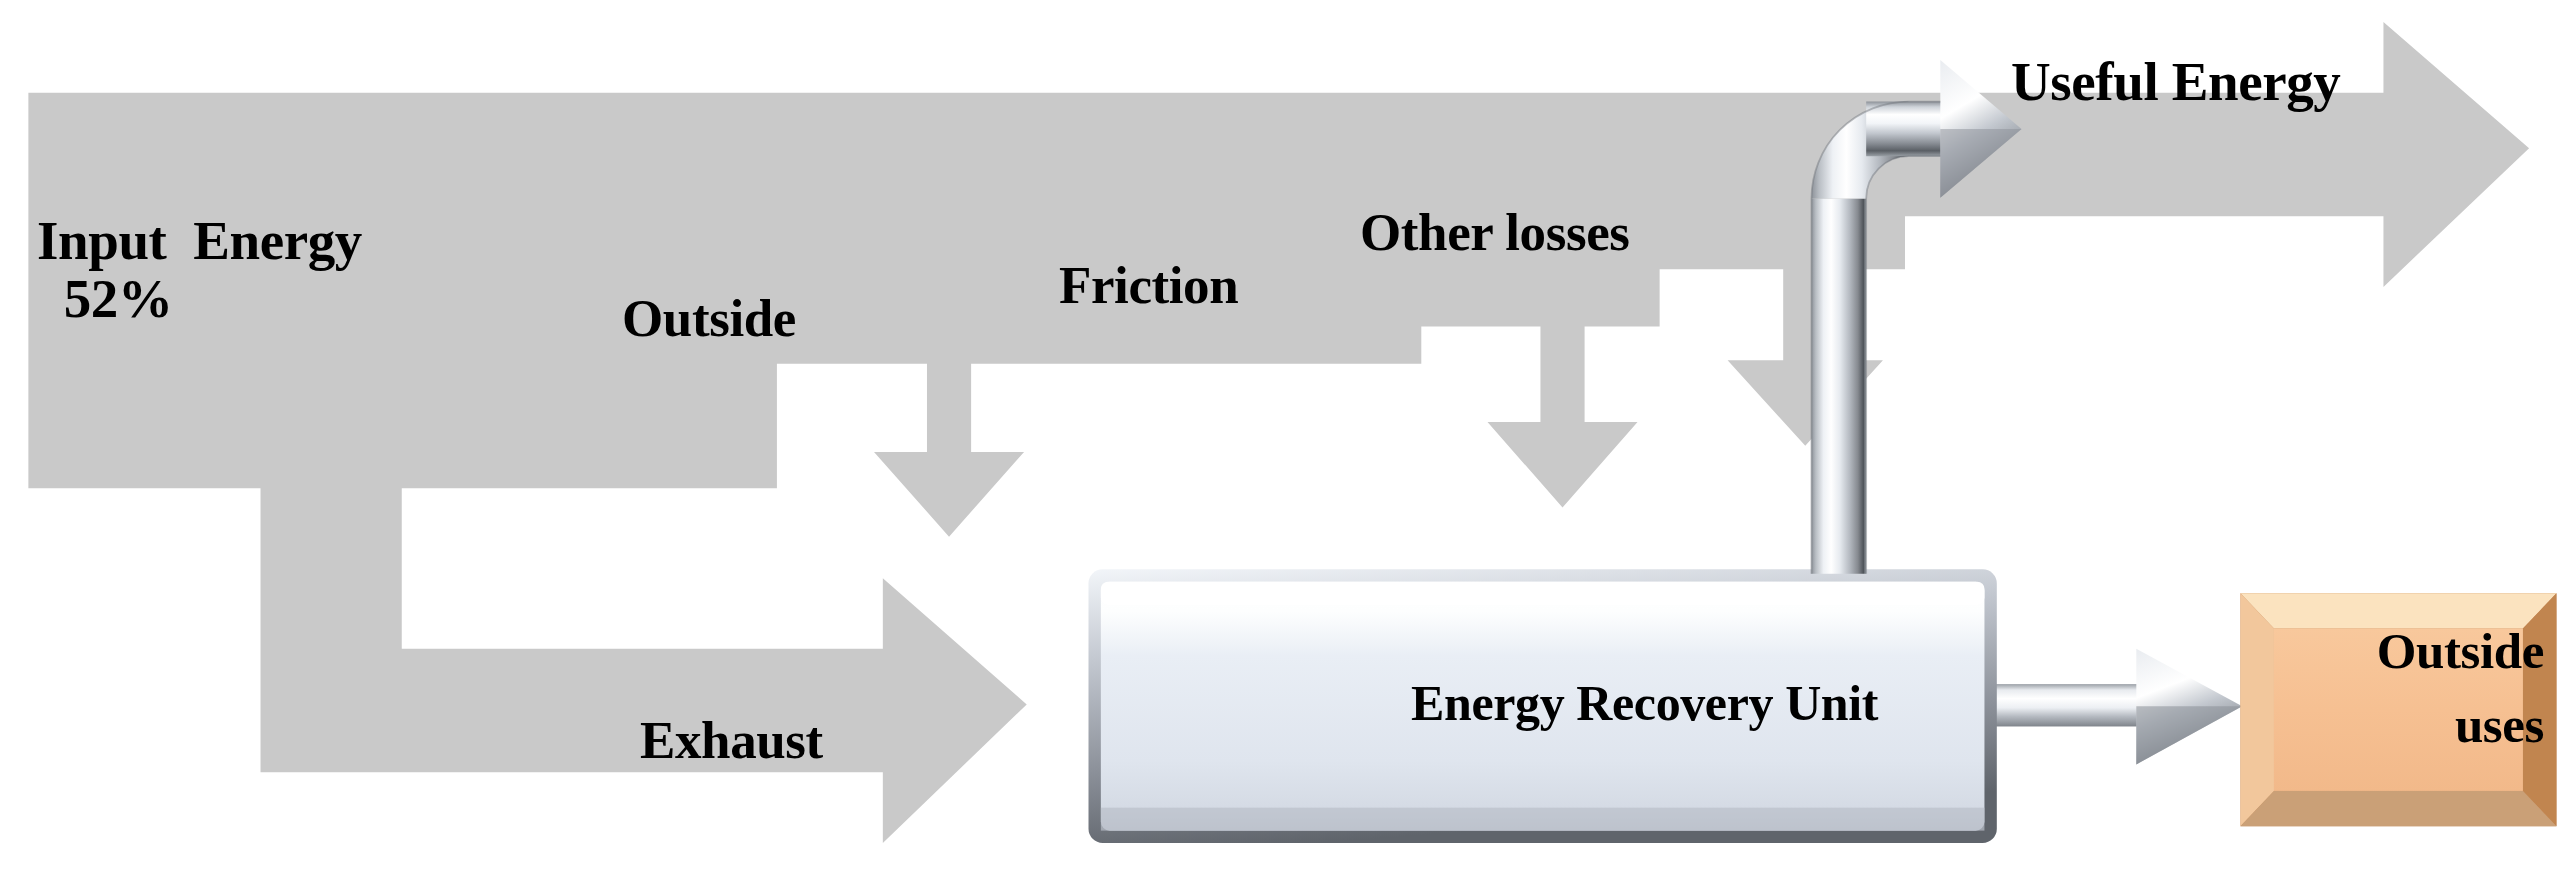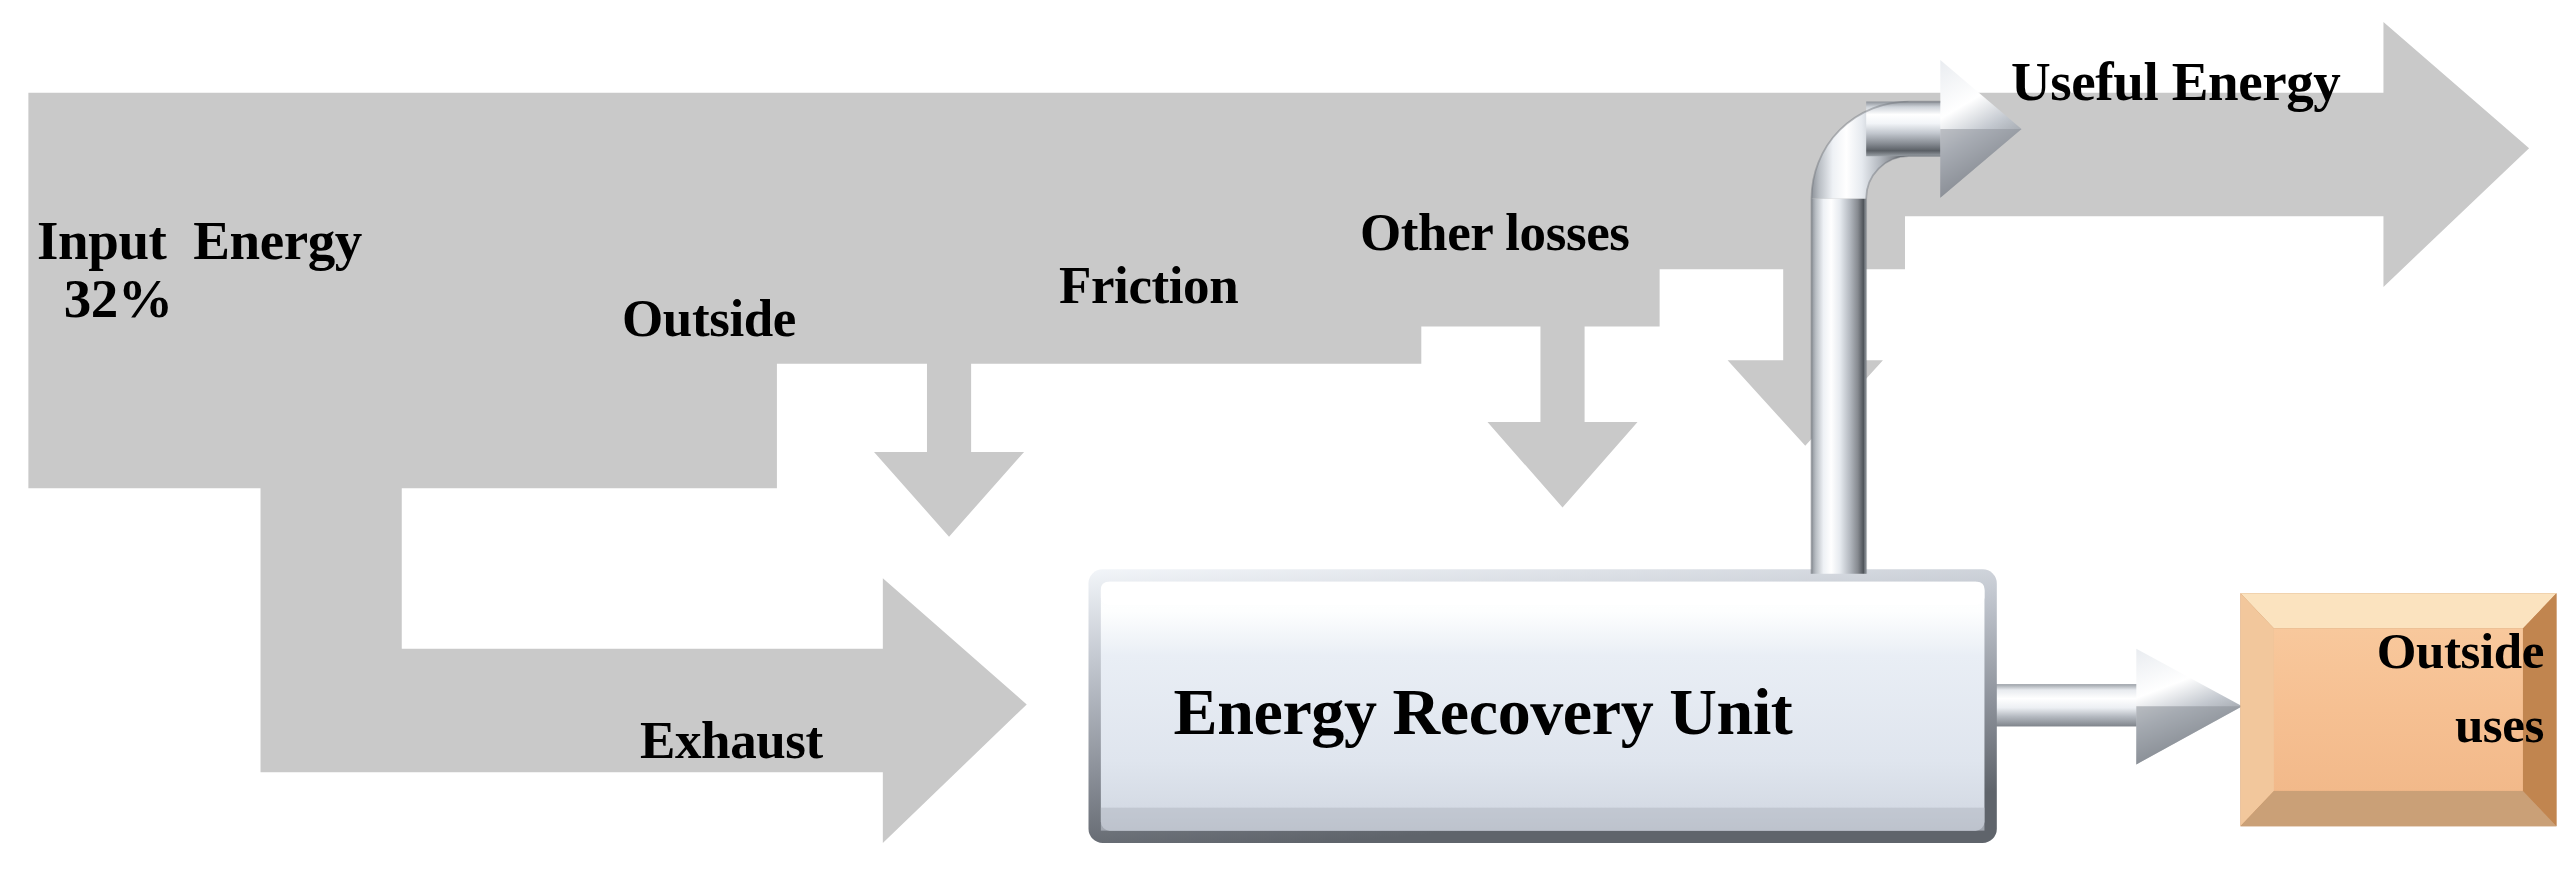--- a/index.html
+++ b/index.html
@@ -19,21 +19,21 @@
     white-space:pre;
     line-height:1.05;
     letter-spacing:-0.4px;
   }
   #lbl-input       { left:37px;  top:212px; font-size:55px; }
   #lbl-coolant     { left:622px; top:291px; font-size:53px; }
   #lbl-friction    { left:1049px;top:258px; font-size:53px;margin-left:10px; }
   #lbl-other       { left:1360px;top:205px; font-size:53px; }
   #lbl-exhaust     { left:640px; top:713px; font-size:53px; }
   #lbl-useful      { left:2011px;top:53px;  font-size:55px; }
-  #lbl-eru         { left:1088px;top:677px; width:790px; text-align:center; font-size:66px; }
+  #lbl-eru         { left:1088px;top:677px; width:790px; text-align:right; font-size:50px; }
   #lbl-outside     { left:2253px;top:615px; width:291px; text-align:right; font-size:51px; line-height:1.45;}
 </style>
 </head>
 <body>
 
 <div id="stage">
 
   <svg id="flow-svg" viewBox="0 0 2918 989">
     <defs>
 
@@ -185,21 +185,21 @@
       <polygon points="2538,672 2896,672 2858,712 2576,712" fill="#fbe3bf"></polygon>
       <polygon points="2538,672 2576,712 2576,896 2538,936" fill="#f2c79c"></polygon>
       <polygon points="2896,672 2896,936 2858,896 2858,712" fill="#c1854f"></polygon>
       <polygon points="2538,936 2576,896 2858,896 2896,936" fill="#caa077"></polygon>
       <rect x="2576" y="712" width="282" height="184" fill="url(#orangeFace)"></rect>
     </g>
 
   </svg>
 
   <div class="lbl" id="lbl-input">Input  Energy
-  32%</div>
+  52%</div>
   <div class="lbl" id="lbl-coolant">Outside</div>
   <div class="lbl" id="lbl-friction">Friction</div>
   <div class="lbl" id="lbl-other">Other losses</div>
   <div class="lbl" id="lbl-exhaust">Exhaust</div>
   <div class="lbl" id="lbl-useful">Useful Energy</div>
   <div class="lbl" id="lbl-eru">Energy Recovery Unit</div>
   <div class="lbl" id="lbl-outside">Outside
 uses</div>
 
 </div>

